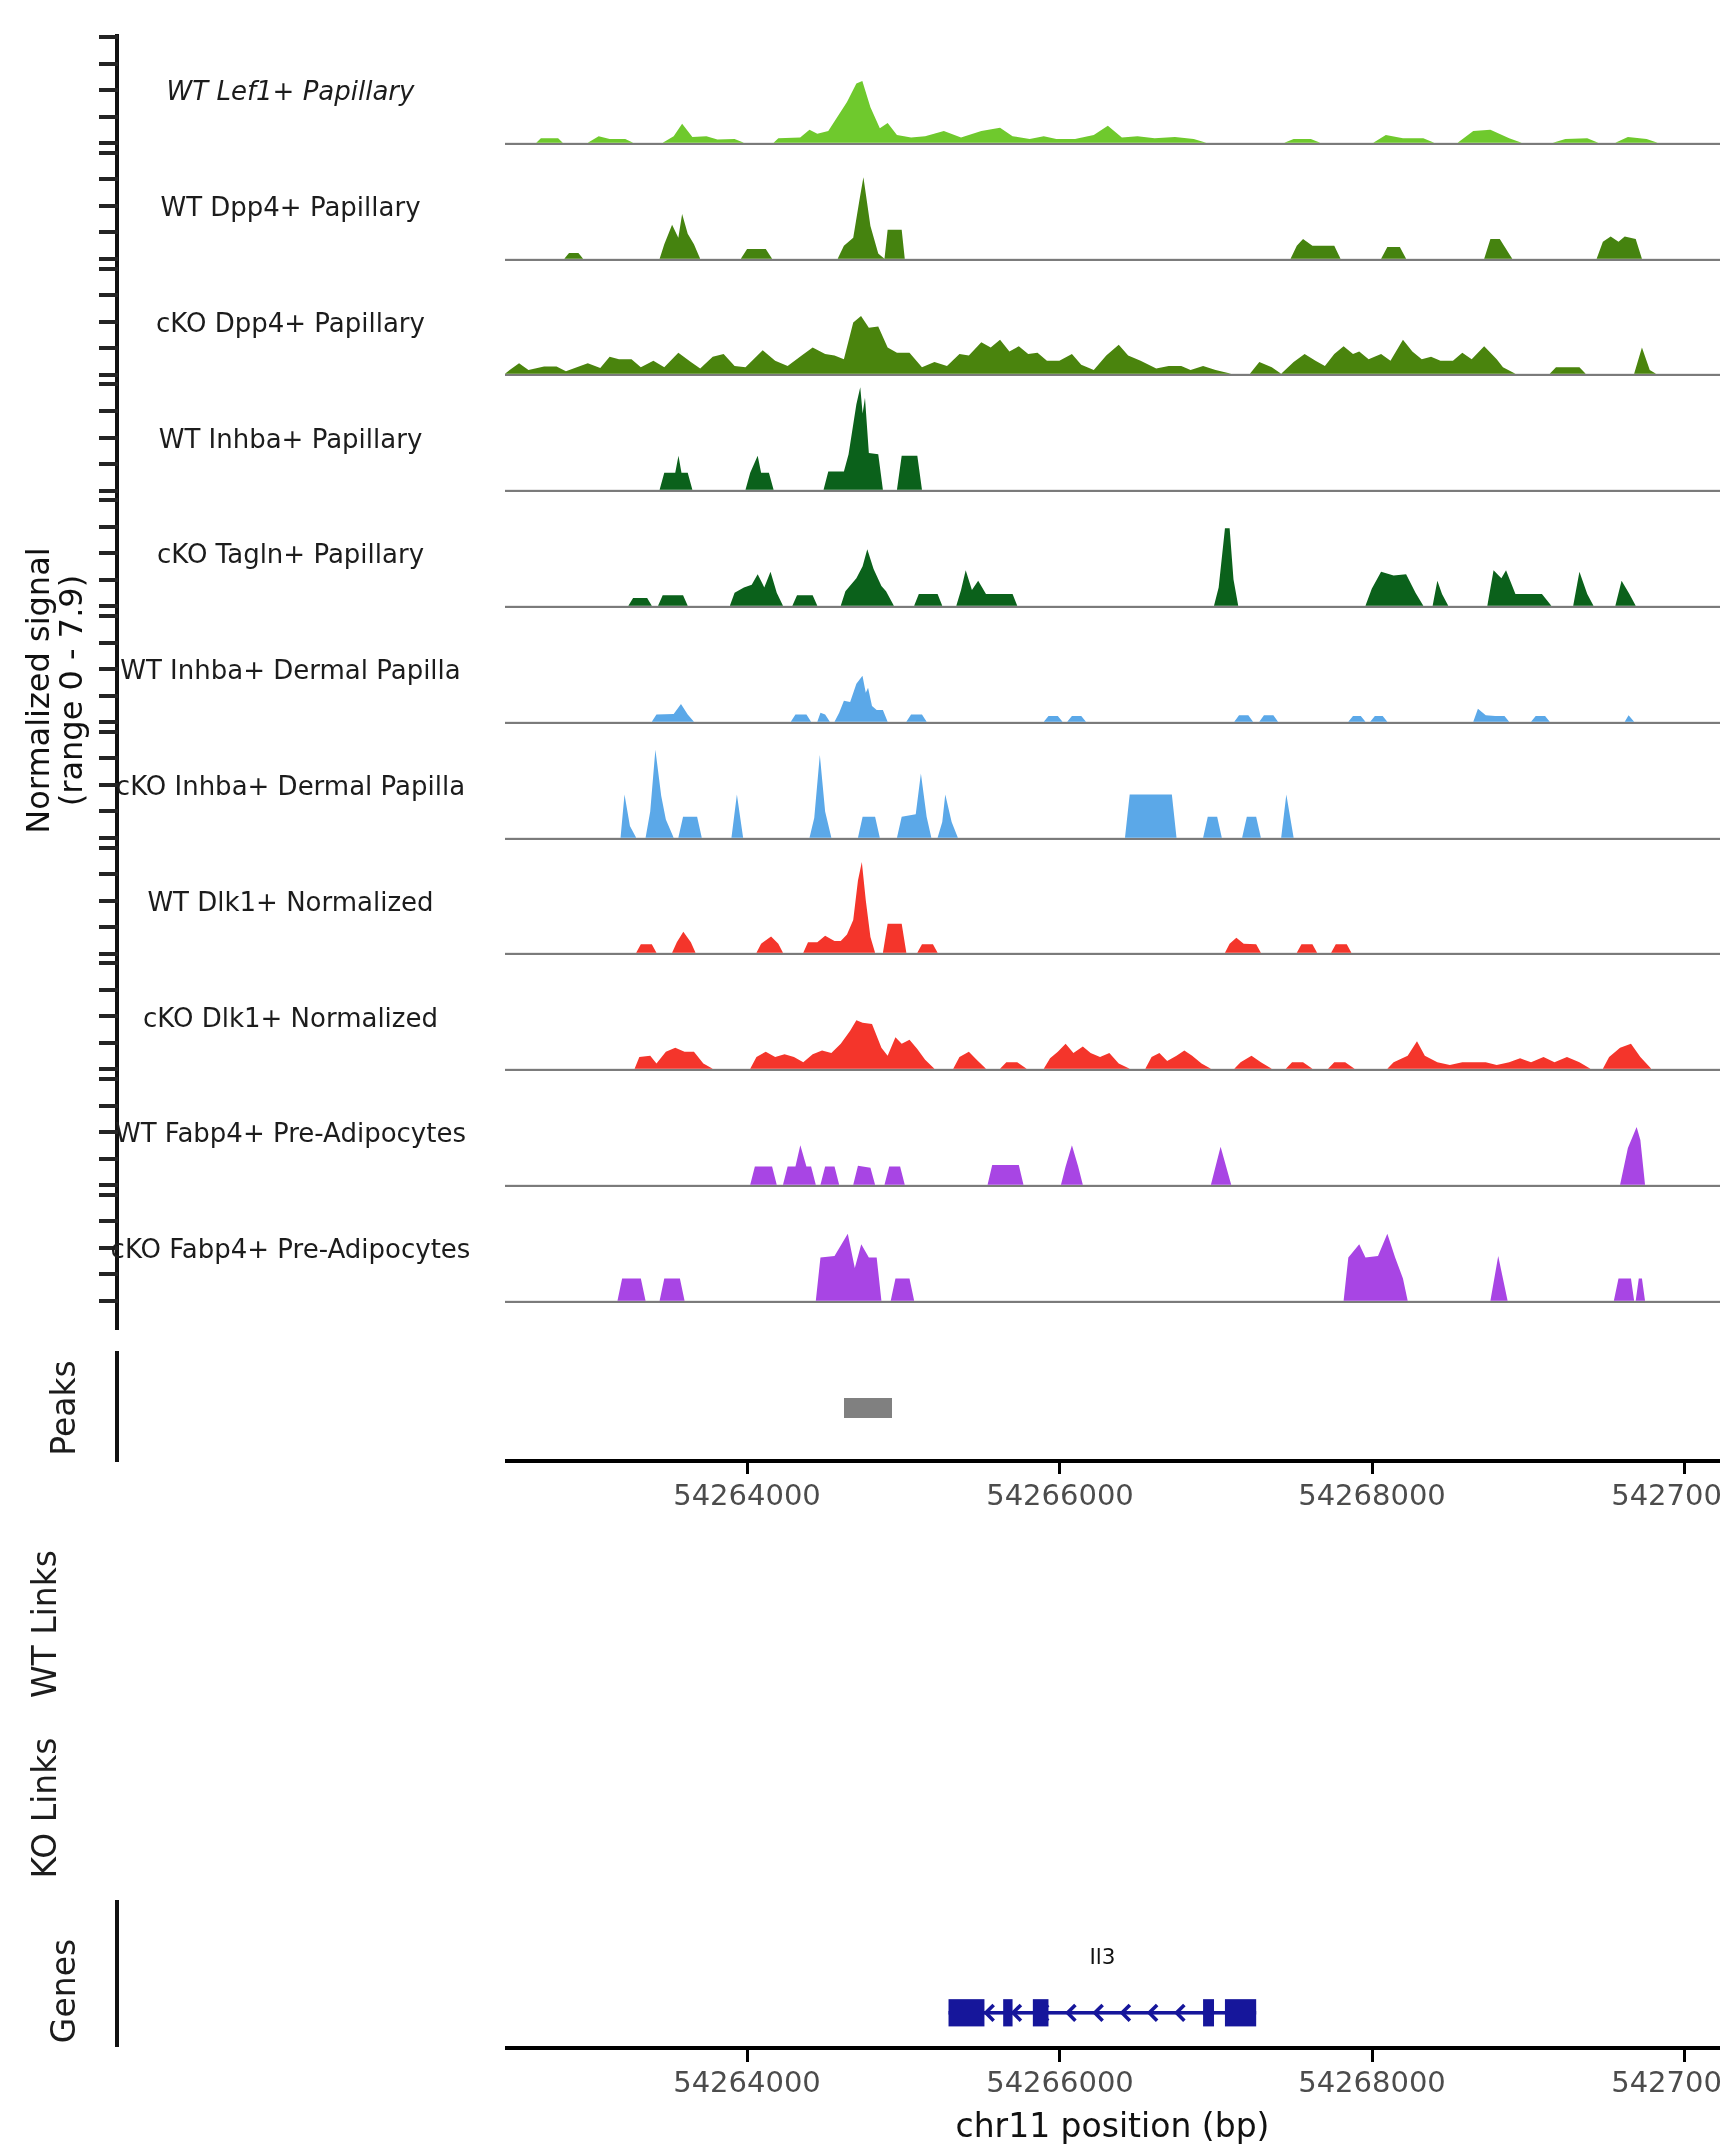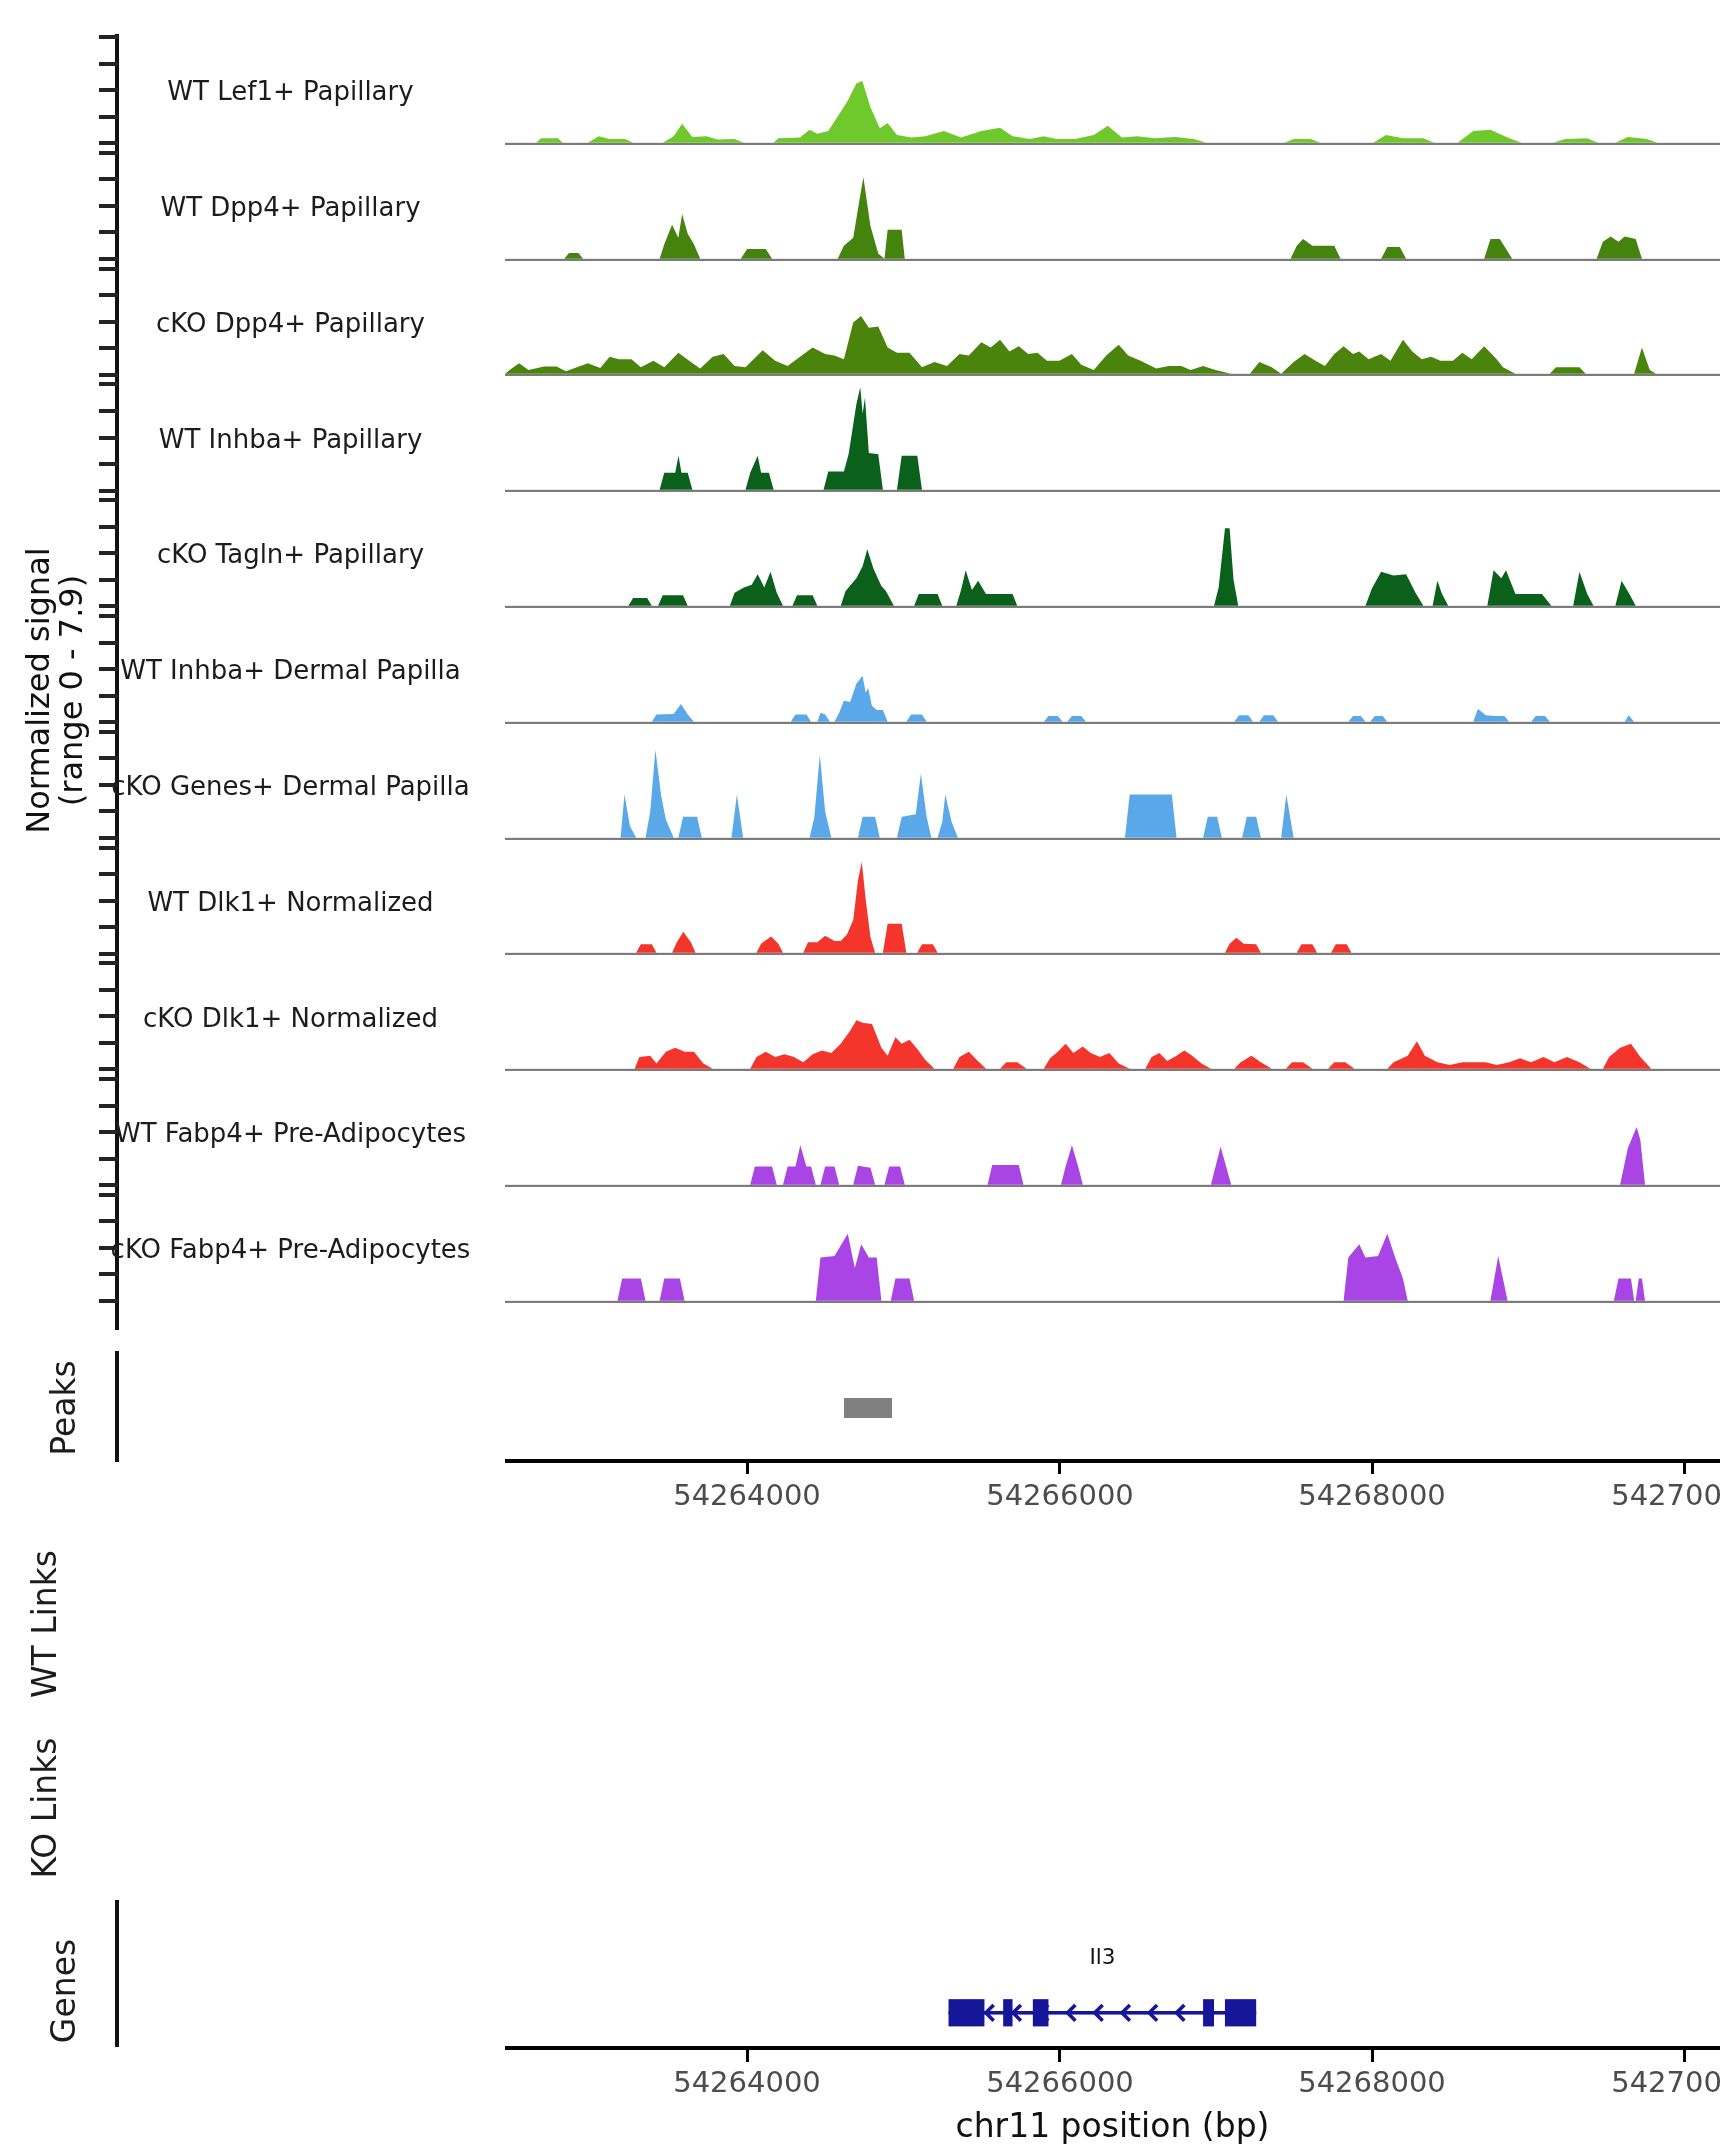--- a/index.html
+++ b/index.html
@@ -79,21 +79,21 @@
       <div class="ytick" style="left: 99px; top: 1104px;"></div>
       <div class="ytick" style="left: 99px; top: 1077px;"></div>
       <div class="ytick" style="left: 99px; top: 1299px;"></div>
       <div class="ytick" style="left: 99px; top: 1272px;"></div>
       <div class="ytick" style="left: 99px; top: 1246px;"></div>
       <div class="ytick" style="left: 99px; top: 1219px;"></div>
       <div class="ytick" style="left: 99px; top: 1193px;"></div>
     </div>
 
   <div id="tracks">
-      <div class="track-label" style="top: 75px;">WT Lef1+ Papillary</div>
+      <div class="track-label" style="top: 75px; font-style: italic;">WT Lef1+ Papillary</div>
       <svg class="baseline-svg" width="1215" height="109" style="top: 36px;" viewBox="0 0 1695 152">
         <rect x="0" y="149" width="1695" height="3" fill="#7a7a7a"></rect>
         <polygon points="43.6,149 43.6,149.0 50.1,142.6 74.1,142.6 80.6,149.0 115.5,149.0 130.7,139.8 146.0,143.5 167.8,143.5 178.7,149.0 220.0,149.0 235.3,139.8 247.1,122.4 261.4,140.7 281.0,139.8 296.3,144.4 320.3,143.5 333.3,149.0 374.7,149.0 381.3,142.6 411.8,141.7 424.8,130.6 435.7,136.2 451.0,132.5 477.1,92.1 490.2,66.4 498.5,62.7 509.8,99.4 522.9,128.8 533.8,121.5 546.8,138.0 566.5,141.7 586.1,139.8 612.2,132.5 636.2,141.7 664.5,132.5 690.6,127.9 708.1,139.8 732.0,143.5 751.6,139.8 769.1,143.5 795.2,143.5 821.4,138.0 841.0,125.1 860.6,141.7 882.4,139.8 906.3,142.6 934.6,140.7 960.8,143.5 978.2,149.0 1087.2,149.0 1100.2,143.5 1124.2,143.5 1137.3,149.0 1211.3,149.0 1228.8,138.0 1252.7,142.6 1281.1,142.6 1296.3,149.0 1329.0,149.0 1350.8,132.5 1374.7,130.6 1400.9,142.6 1418.3,149.0 1461.9,149.0 1479.3,143.5 1509.8,142.6 1525.1,149.0 1549.0,149.0 1566.5,140.7 1592.6,143.5 1607.9,149.0 1607.9,149" fill="#6fc92d"></polygon>
       </svg>
       <div class="track-label" style="top: 191px;">WT Dpp4+ Papillary</div>
       <svg class="baseline-svg" width="1215" height="109" style="top: 152px;" viewBox="0 0 1695 152">
         <rect x="0" y="149" width="1695" height="3" fill="#7a7a7a"></rect>
         <polygon points="82.8,149 82.8,149.0 89.3,140.7 102.4,140.7 108.9,149.0 215.7,149.0 222.2,128.8 233.1,101.3 241.8,119.6 247.1,86.6 254.9,114.1 263.6,128.8 272.3,149.0 329.0,149.0 337.7,135.2 363.8,135.2 372.6,149.0 464.1,149.0 472.8,130.6 485.8,119.6 494.6,66.4 500.0,35.2 509.8,103.1 520.7,141.7 529.4,149.0 533.8,108.6 553.4,108.6 557.7,149.0 1095.9,149.0 1104.6,130.6 1113.3,121.5 1126.4,130.6 1156.9,130.6 1165.6,149.0 1222.2,149.0 1230.9,132.5 1248.4,132.5 1257.1,149.0 1366.0,149.0 1374.7,121.5 1387.8,121.5 1405.2,149.0 1522.9,149.0 1531.6,125.1 1542.5,117.8 1553.4,125.1 1562.1,117.8 1577.4,121.5 1586.1,149.0 1586.1,149" fill="#45830f"></polygon>
       </svg>
       <div class="track-label" style="top: 307px;">cKO Dpp4+ Papillary</div>
@@ -109,21 +109,21 @@
       <div class="track-label" style="top: 538px;">cKO Tagln+ Papillary</div>
       <svg class="baseline-svg" width="1215" height="109" style="top: 499px;" viewBox="0 0 1695 152">
         <rect x="0" y="149" width="1695" height="3" fill="#7a7a7a"></rect>
         <polygon points="172.1,149 172.1,149.0 178.7,138.0 198.3,138.0 204.8,149.0 213.5,149.0 220.0,134.3 248.4,134.3 254.9,149.0 313.7,149.0 320.3,130.6 333.3,123.3 344.2,119.6 352.5,104.9 361.7,123.3 370.4,101.3 379.1,130.6 387.8,149.0 400.9,149.0 407.4,134.3 429.2,134.3 435.7,149.0 468.4,149.0 474.9,128.8 490.2,110.5 498.9,93.9 505.4,70.1 514.2,97.6 525.1,121.5 531.6,128.8 542.5,149.0 570.8,149.0 577.3,132.5 603.5,132.5 610.0,149.0 629.6,149.0 636.2,127.0 642.7,99.4 651.4,127.0 660.1,114.1 671.0,132.5 684.1,132.5 708.1,132.5 714.6,149.0 989.1,149.0 995.6,123.3 1004.4,40.7 1010.9,40.7 1016.3,112.3 1022.9,149.0 1200.4,149.0 1209.2,125.1 1222.2,101.3 1239.7,106.8 1257.1,104.9 1270.2,130.6 1281.1,149.0 1294.1,149.0 1300.7,114.1 1307.2,132.5 1315.9,149.0 1370.4,149.0 1379.1,99.4 1390.0,110.5 1396.5,99.4 1409.6,132.5 1427.0,132.5 1446.6,132.5 1459.7,149.0 1490.2,149.0 1498.9,101.3 1509.8,132.5 1518.5,149.0 1549.0,149.0 1557.7,114.1 1568.6,132.5 1577.4,149.0 1577.4,149" fill="#0b611b"></polygon>
       </svg>
       <div class="track-label" style="top: 654px;">WT Inhba+ Dermal Papilla</div>
       <svg class="baseline-svg" width="1215" height="109" style="top: 615px;" viewBox="0 0 1695 152">
         <rect x="0" y="149" width="1695" height="3" fill="#7a7a7a"></rect>
         <polygon points="204.8,149 204.8,149.0 211.3,138.9 235.3,138.0 245.5,124.2 254.9,138.9 263.6,149.0 398.7,149.0 405.2,138.9 420.5,138.9 427.0,149.0 435.7,149.0 440.1,136.2 446.6,138.9 453.2,149.0 459.7,149.0 466.2,136.2 472.8,119.6 481.5,121.5 490.2,95.8 498.7,84.8 503.3,108.6 506.5,101.3 512.0,127.0 518.5,132.5 527.2,132.5 533.8,149.0 559.9,149.0 566.5,138.9 581.7,138.9 588.2,149.0 751.6,149.0 758.2,140.7 771.2,140.7 777.8,149.0 784.3,149.0 790.9,140.7 803.9,140.7 810.5,149.0 1017.4,149.0 1024.0,139.8 1037.0,139.8 1043.6,149.0 1052.3,149.0 1058.8,139.8 1071.9,139.8 1078.4,149.0 1176.5,149.0 1183.0,140.7 1193.9,140.7 1200.4,149.0 1207.0,149.0 1213.5,140.7 1224.4,140.7 1230.9,149.0 1350.8,149.0 1357.3,130.6 1368.2,139.8 1381.3,140.7 1394.3,140.7 1400.9,149.0 1431.4,149.0 1437.9,140.7 1451.0,140.7 1457.5,149.0 1562.1,149.0 1567.5,139.8 1575.2,149.0 1575.2,149" fill="#5ba8e8"></polygon>
       </svg>
-      <div class="track-label" style="top: 770px;">cKO Genes+ Dermal Papilla</div>
+      <div class="track-label" style="top: 770px;">cKO Inhba+ Dermal Papilla</div>
       <svg class="baseline-svg" width="1215" height="109" style="top: 731px;" viewBox="0 0 1695 152">
         <rect x="0" y="149" width="1695" height="3" fill="#7a7a7a"></rect>
         <polygon points="161.2,149 161.2,149.0 166.7,88.4 174.3,132.5 183.0,149.0 196.1,149.0 202.6,112.3 209.8,26.0 217.9,90.3 224.4,123.3 235.3,149.0 241.8,149.0 248.4,119.6 268.0,119.6 274.5,149.0 315.9,149.0 323.5,88.4 332.2,149.0 424.8,149.0 431.4,121.5 439.2,33.4 446.6,112.3 455.3,149.0 492.4,149.0 498.9,119.6 516.3,119.6 522.9,149.0 546.8,149.0 553.4,119.6 573.0,116.0 580.2,59.1 588.2,119.6 594.8,149.0 603.5,149.0 610.0,127.0 614.2,88.4 623.1,127.0 631.8,149.0 864.9,149.0 871.5,88.4 930.3,88.4 936.8,149.0 973.9,149.0 980.4,119.6 993.5,119.6 1000.0,149.0 1028.3,149.0 1034.9,119.6 1047.9,119.6 1054.5,149.0 1082.8,149.0 1090.0,88.4 1100.2,149.0 1100.2,149" fill="#5ba8e8"></polygon>
       </svg>
       <div class="track-label" style="top: 886px;">WT Dlk1+ Normalized</div>
       <svg class="baseline-svg" width="1215" height="109" style="top: 846px;" viewBox="0 0 1695 152">
         <rect x="0" y="149" width="1695" height="3" fill="#7a7a7a"></rect>
         <polygon points="183.0,149 183.0,149.0 189.5,137.1 204.8,137.1 211.3,149.0 233.1,149.0 239.7,134.3 248.8,119.6 259.3,134.3 265.8,149.0 350.8,149.0 357.3,136.2 371.2,126.1 381.3,136.2 387.8,149.0 416.1,149.0 422.7,134.3 435.7,134.3 446.6,125.1 459.7,132.5 468.4,132.5 477.1,123.3 485.8,103.1 492.4,48.1 497.8,22.4 503.3,75.6 509.8,127.0 516.3,149.0 527.2,149.0 533.8,108.6 553.4,108.6 559.9,149.0 575.2,149.0 581.7,137.1 597.0,137.1 603.5,149.0 1004.4,149.0 1010.9,136.2 1020.3,127.9 1030.5,136.2 1047.9,137.1 1054.5,149.0 1104.6,149.0 1111.1,137.1 1126.4,137.1 1132.9,149.0 1152.5,149.0 1159.0,137.1 1174.3,137.1 1180.8,149.0 1180.8,149" fill="#f4352b"></polygon>
       </svg>
       <div class="track-label" style="top: 1002px;">cKO Dlk1+ Normalized</div>

